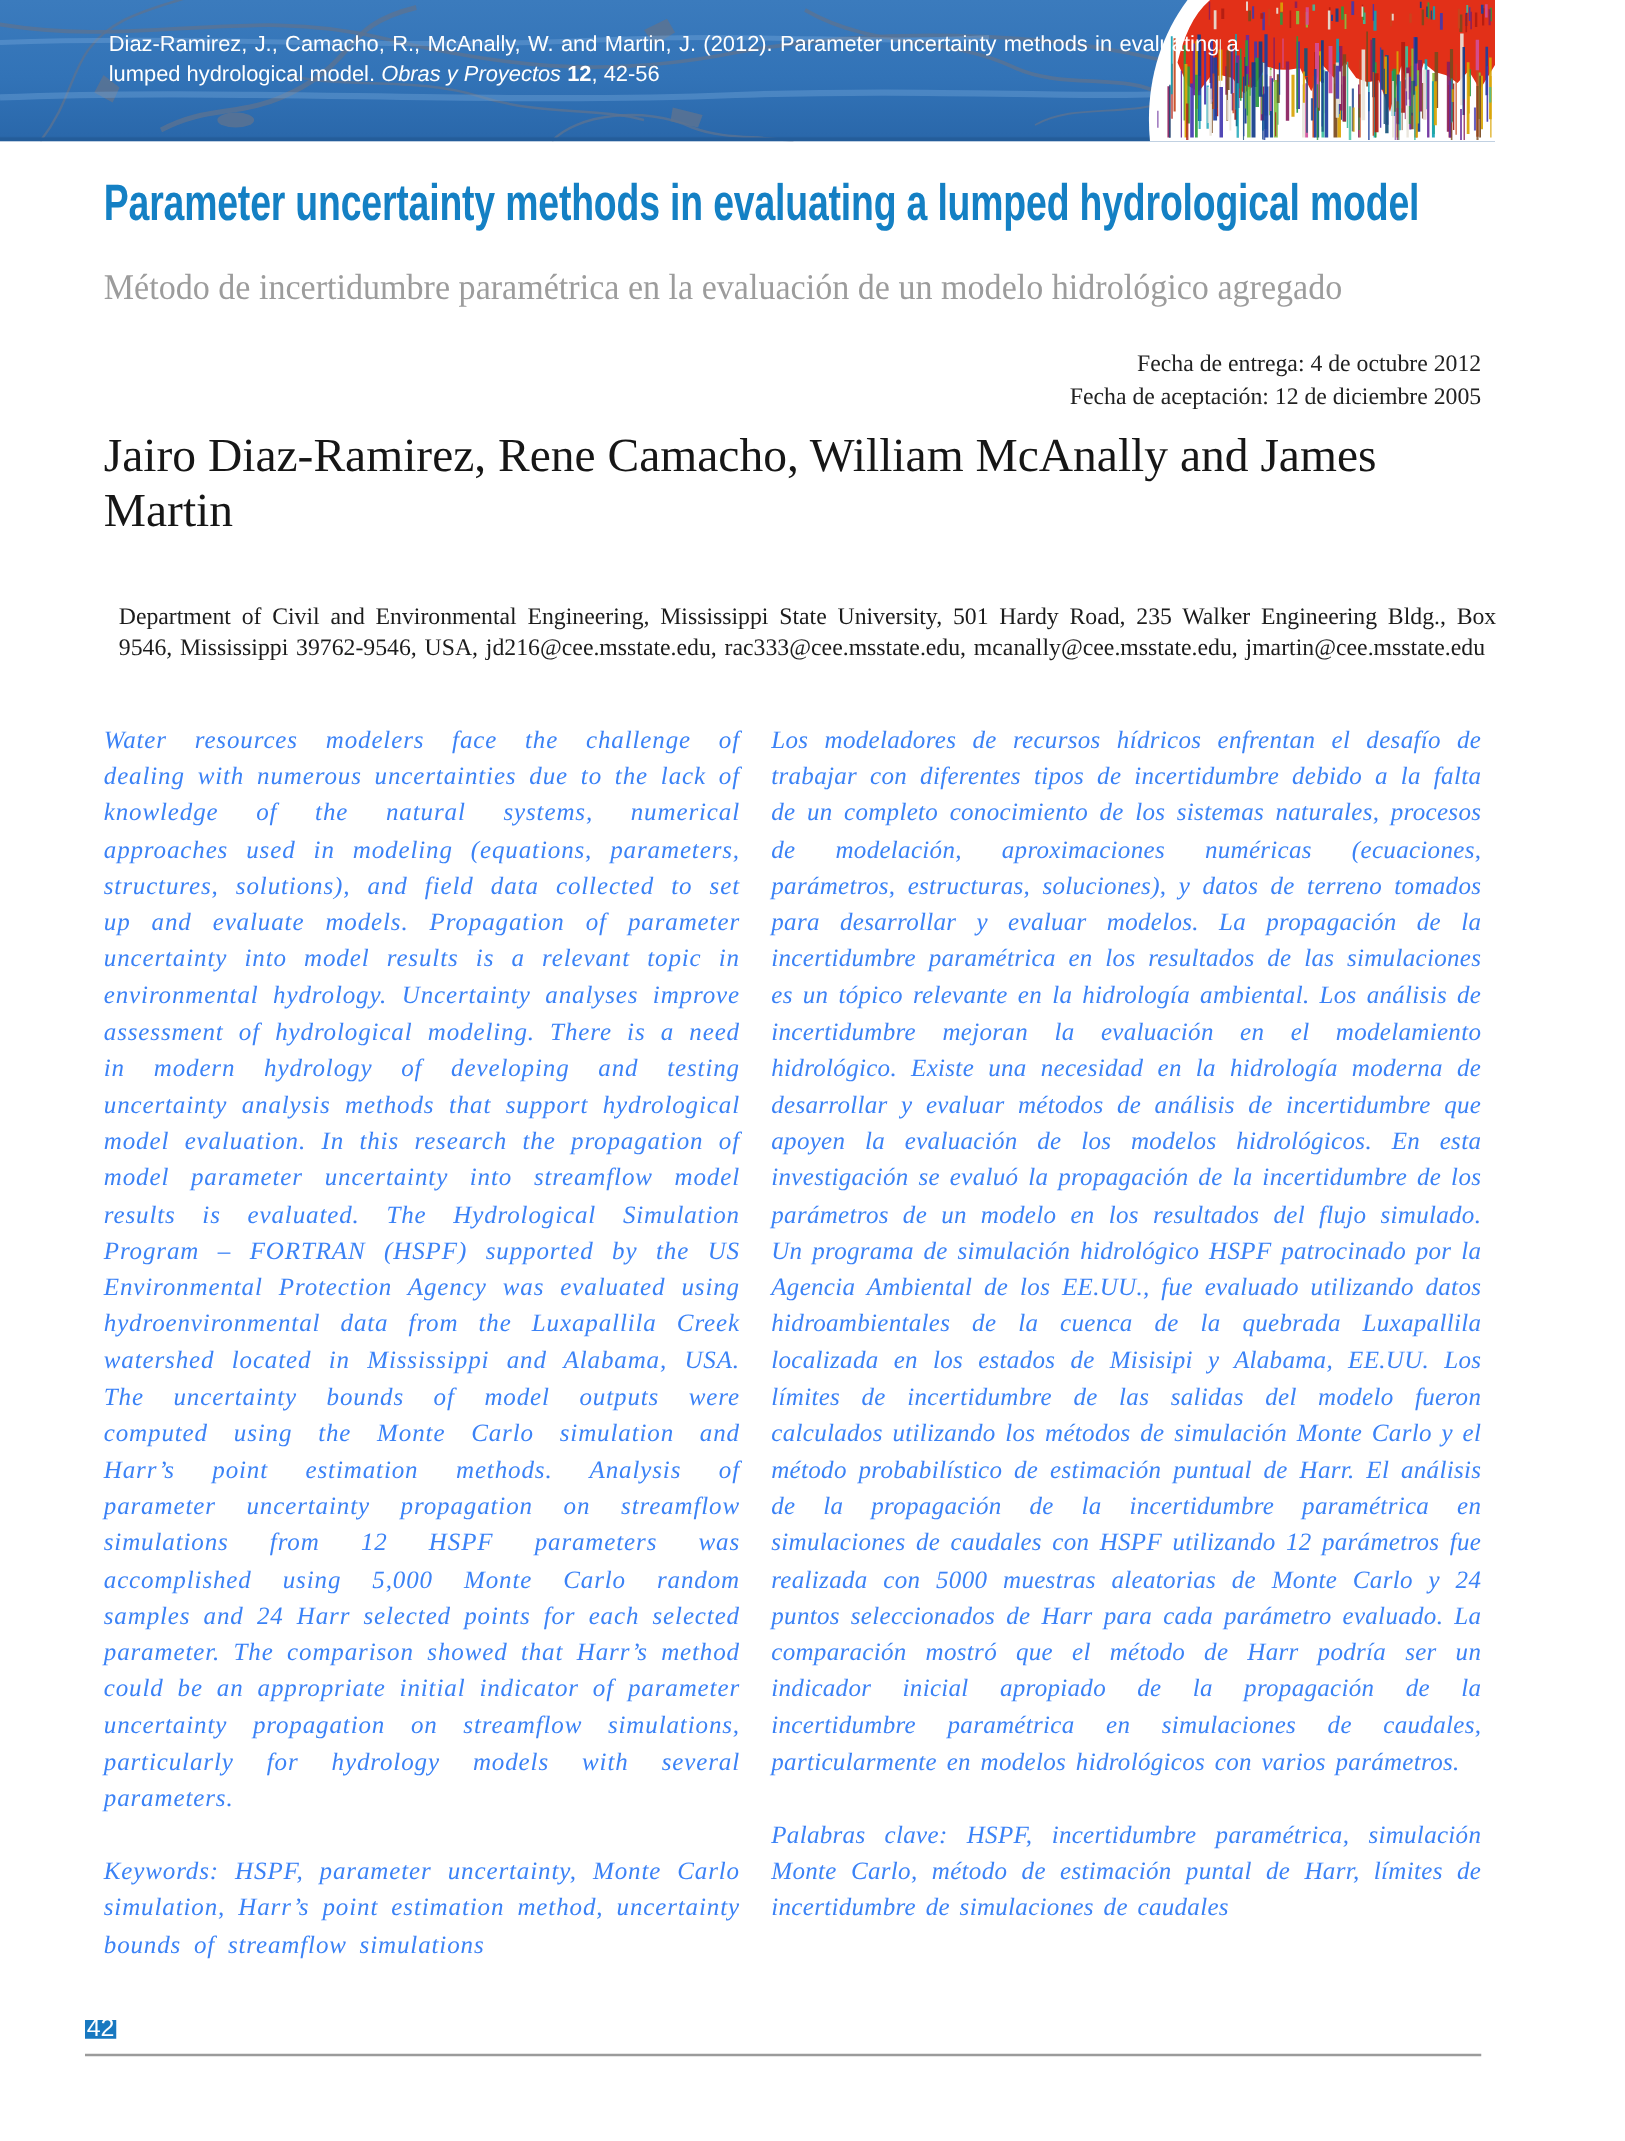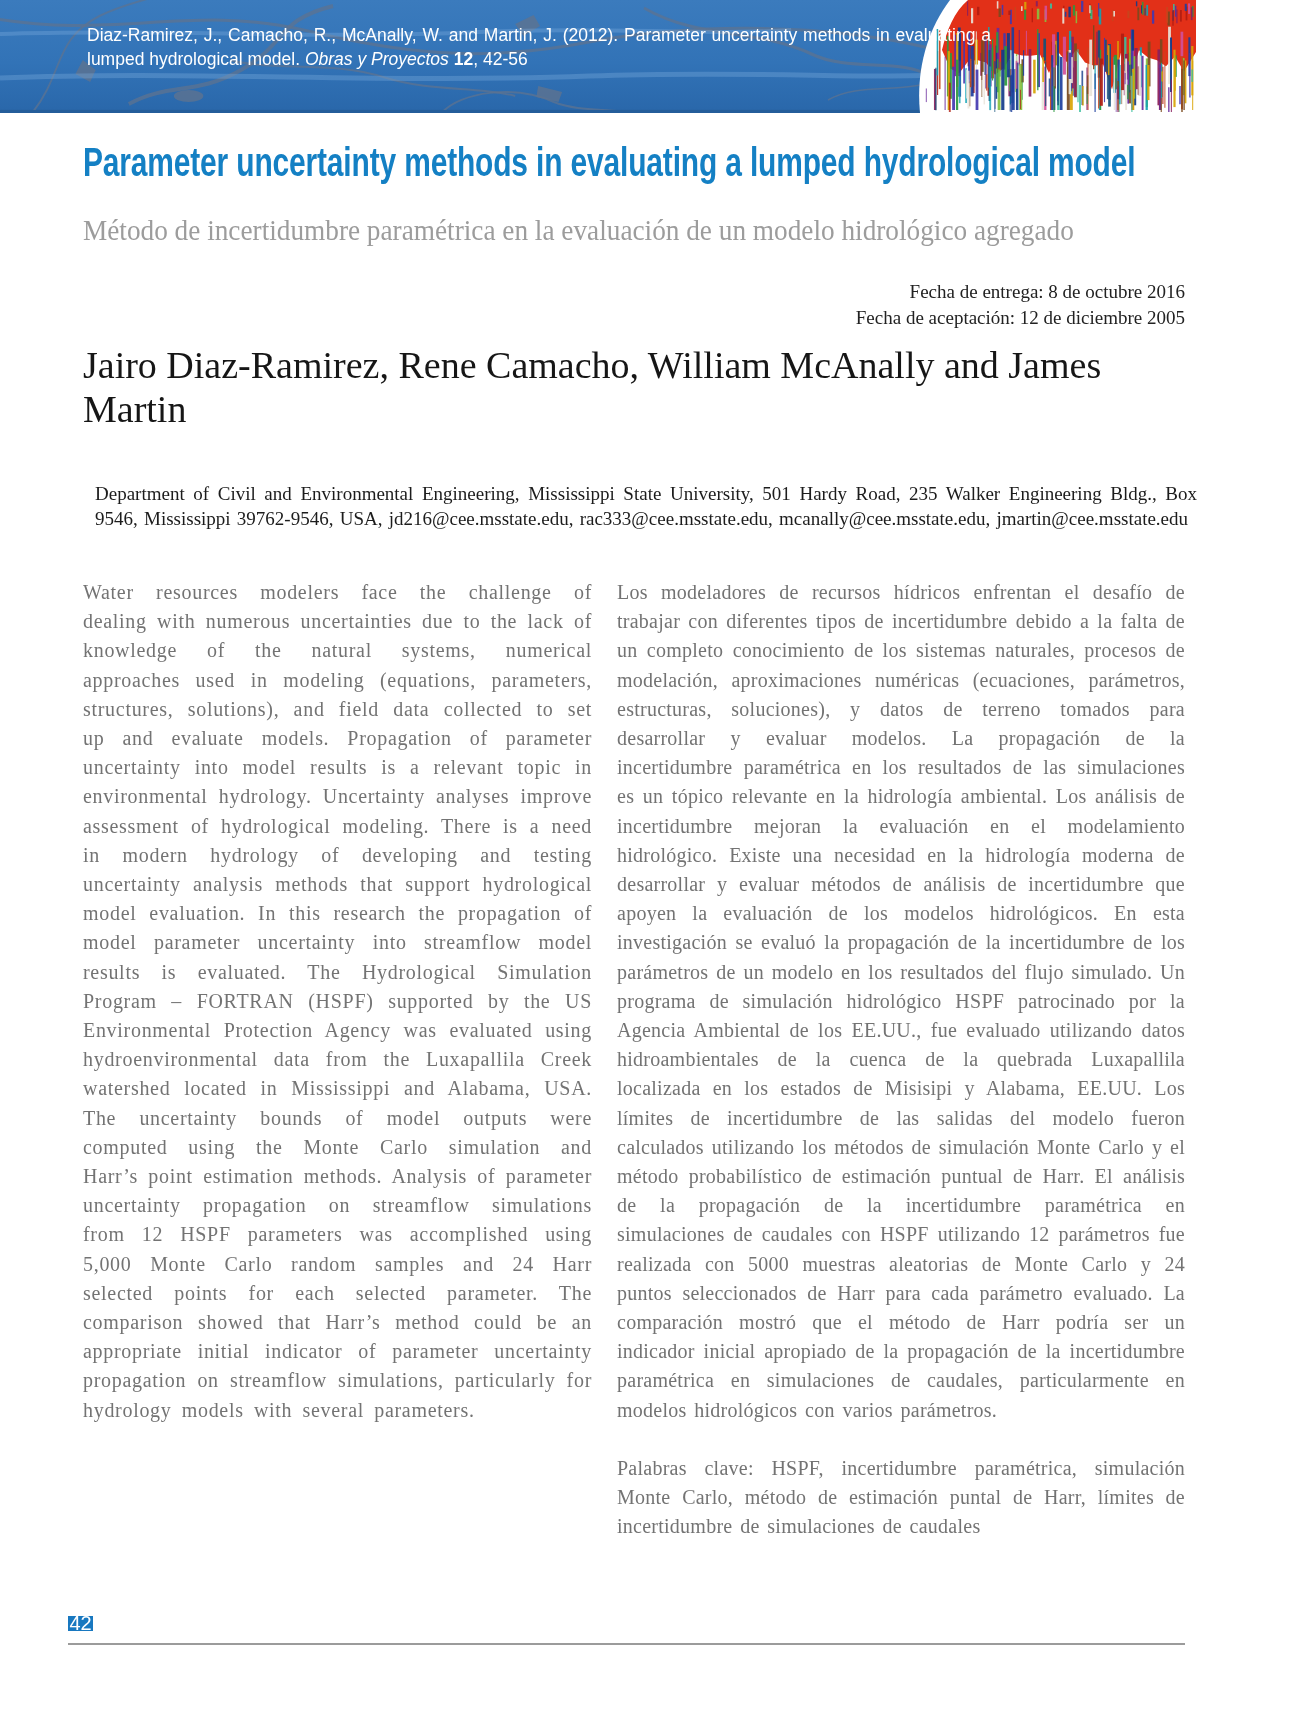--- a/index.html
+++ b/index.html
@@ -54,22 +54,22 @@
   }
   
   .columns{
     position:absolute; left:83px; top:578px; width:1102px;
     display:flex; gap:25px; align-items:flex-start;
   }
   .col{flex:none;}
   .col-en{width:509px;}
   .col-es{width:568px;}
   .abs{
-    margin:0; font-size:20px; line-height:29.2px;
-    text-align:justify; color:#737373;
+    margin:0; font-style:italic; font-size:20px; line-height:29.2px;
+    text-align:justify; color:#3b82f6;
   }
   .col-en .abs{letter-spacing:.7px; word-spacing:4.5px;}
   .col-es .abs{letter-spacing:.25px; word-spacing:2.5px;}
   .kw{margin-top:29px;}
   
   .pagenum{
     position:absolute; left:68px; top:1616px; width:25px; height:15px;
     background:var(--page_number_bg,#1878C0); color:#fff;
     font-family:"Liberation Sans", sans-serif; font-size:20px;
     display:flex; align-items:center; justify-content:center;
@@ -383,31 +383,32 @@
         <line x1="227.2" y1="64.6" x2="227.2" y2="75.8" stroke="#14527a" stroke-width="1.7" stroke-opacity="0.8"></line>
       </svg>
 
     <p class="citation"><span>Diaz-Ramirez, J., Camacho, R., McAnally, W. and Martin, J. (2012). Parameter uncertainty methods in evaluating a lumped hydrological model. </span><em>Obras y Proyectos</em><strong> 12</strong><span>, 42-56</span></p>
   </header>
 
   <h1 class="title">Parameter uncertainty methods in evaluating a lumped hydrological model</h1>
   <h2 class="subtitle">Método de incertidumbre paramétrica en la evaluación de un modelo hidrológico agregado</h2>
 
   <div class="dates">
-    <div>Fecha de entrega: 8 de octubre 2016</div>
+    <div>Fecha de entrega: 4 de octubre 2012</div>
     <div>Fecha de aceptación: 12 de diciembre 2005</div>
   </div>
 
   <div class="authors">Jairo Diaz-Ramirez, Rene Camacho, William McAnally and James Martin</div>
 
   <p class="affiliation">Department of Civil and Environmental Engineering, Mississippi State University, 501 Hardy Road, 235 Walker Engineering Bldg., Box 9546, Mississippi 39762-9546, USA, jd216@cee.msstate.edu, rac333@cee.msstate.edu, mcanally@cee.msstate.edu, jmartin@cee.msstate.edu</p>
 
   <section class="columns">
     <div class="col col-en">
       <p class="abs">Water resources modelers face the challenge of dealing with numerous uncertainties due to the lack of knowledge of the natural systems, numerical approaches used in modeling (equations, parameters, structures, solutions), and field data collected to set up and evaluate models. Propagation of parameter uncertainty into model results is a relevant topic in environmental hydrology. Uncertainty analyses improve assessment of hydrological modeling. There is a need in modern hydrology of developing and testing uncertainty analysis methods that support hydrological model evaluation. In this research the propagation of model parameter uncertainty into streamflow model results is evaluated. The Hydrological Simulation Program – FORTRAN (HSPF) supported by the US Environmental Protection Agency was evaluated using hydroenvironmental data from the Luxapallila Creek watershed located in Mississippi and Alabama, USA. The uncertainty bounds of model outputs were computed using the Monte Carlo simulation and Harr’s point estimation methods. Analysis of parameter uncertainty propagation on streamflow simulations from 12 HSPF parameters was accomplished using 5,000 Monte Carlo random samples and 24 Harr selected points for each selected parameter. The comparison showed that Harr’s method could be an appropriate initial indicator of parameter uncertainty propagation on streamflow simulations, particularly for hydrology models with several parameters.</p>
+      <p class="abs kw">Keywords: HSPF, parameter uncertainty, Monte Carlo simulation, Harr’s point estimation method, uncertainty bounds of streamflow simulations</p>
     </div>
     <div class="col col-es">
       <p class="abs">Los modeladores de recursos hídricos enfrentan el desafío de trabajar con diferentes tipos de incertidumbre debido a la falta de un completo conocimiento de los sistemas naturales, procesos de modelación, aproximaciones numéricas (ecuaciones, parámetros, estructuras, soluciones), y datos de terreno tomados para desarrollar y evaluar modelos. La propagación de la incertidumbre paramétrica en los resultados de las simulaciones es un tópico relevante en la hidrología ambiental. Los análisis de incertidumbre mejoran la evaluación en el modelamiento hidrológico. Existe una necesidad en la hidrología moderna de desarrollar y evaluar métodos de análisis de incertidumbre que apoyen la evaluación de los modelos hidrológicos. En esta investigación se evaluó la propagación de la incertidumbre de los parámetros de un modelo en los resultados del flujo simulado. Un programa de simulación hidrológico HSPF patrocinado por la Agencia Ambiental de los EE.UU., fue evaluado utilizando datos hidroambientales de la cuenca de la quebrada Luxapallila localizada en los estados de Misisipi y Alabama, EE.UU. Los límites de incertidumbre de las salidas del modelo fueron calculados utilizando los métodos de simulación Monte Carlo y el método probabilístico de estimación puntual de Harr. El análisis de la propagación de la incertidumbre paramétrica en simulaciones de caudales con HSPF utilizando 12 parámetros fue realizada con 5000 muestras aleatorias de Monte Carlo y 24 puntos seleccionados de Harr para cada parámetro evaluado. La comparación mostró que el método de Harr podría ser un indicador inicial apropiado de la propagación de la incertidumbre paramétrica en simulaciones de caudales, particularmente en modelos hidrológicos con varios parámetros.</p>
       <p class="abs kw">Palabras clave: HSPF, incertidumbre paramétrica, simulación Monte Carlo, método de estimación puntal de Harr, límites de incertidumbre de simulaciones de caudales</p>
     </div>
   </section>
 
   <div class="pagenum">42</div>
   <div class="footline"></div>
 

